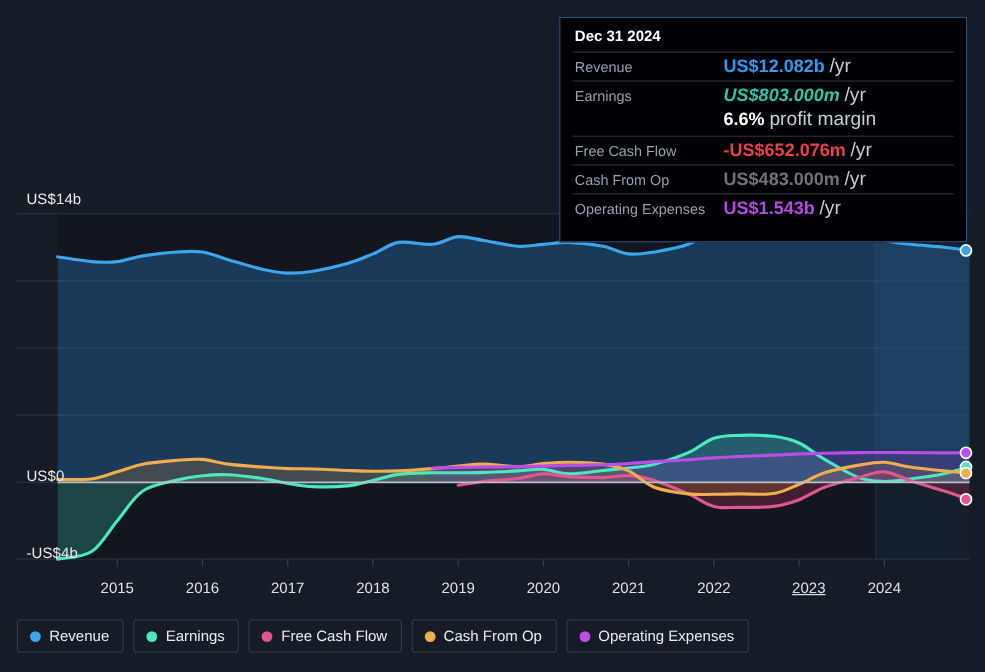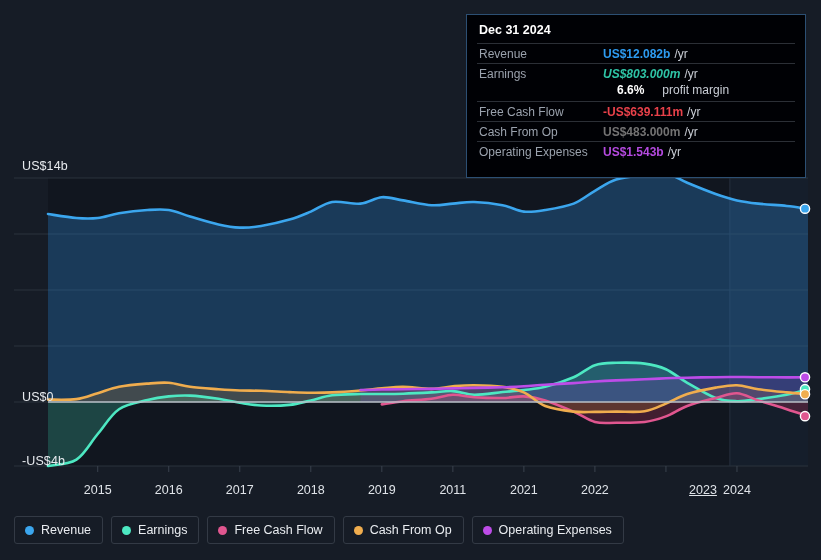--- a/index.html
+++ b/index.html
@@ -61,32 +61,32 @@
     min-height: 17px;
   }
   .tt-label {
     color: #9aa2ad;
     font-size: 12px;
     width: 124px;
     flex: 0 0 124px;
     white-space: nowrap;
   }
   .tt-val {
-    font-size: 12px;
+    font-size: 15px;
     font-weight: bold;
     white-space: nowrap;
   }
   .tt-unit {
     color: #c9ced6;
-    font-size: 12px;
+    font-size: 16px;
     font-weight: normal;
     margin-left: 4px;
     white-space: nowrap;
   }
-  .tt-row.sub { border-top: 0; padding-top: 0; padding-bottom: 4px; gap: 14px; }
+  .tt-row.sub { border-top: 0; padding-top: 0; padding-bottom: 4px; }
   .tt-row.sub .tt-label { visibility: hidden; }
 
   
   #legend {
     position: absolute;
     left: 14px; top: 516px;
     display: flex;
     gap: 8px;
   }
   .legend-item {
@@ -171,24 +171,24 @@
     <div class="y-label" id="y-top">US$14b</div>
     <div class="y-label" id="y-zero">US$0</div>
     <div class="y-label" id="y-bot">-US$4b</div>
 
     <div id="x-axis">
         <div class="x-label" style="left: 97.7196px;">2015</div>
         <div class="x-label" style="left: 168.748px;">2016</div>
         <div class="x-label" style="left: 239.776px;">2017</div>
         <div class="x-label" style="left: 310.804px;">2018</div>
         <div class="x-label" style="left: 381.832px;">2019</div>
-        <div class="x-label" style="left: 452.86px;">2011</div>
+        <div class="x-label" style="left: 452.86px;">2020</div>
         <div class="x-label" style="left: 523.888px;">2021</div>
         <div class="x-label" style="left: 594.916px;">2022</div>
-        <div class="x-label" style="left: 703px; text-decoration: underline;">2023</div>
+        <div class="x-label" style="left: 674px; text-decoration: underline;">2023</div>
         <div class="x-label" style="left: 736.972px; text-align: center;">2024</div>
       </div>
   </div>
 
   <div id="tooltip">
     <div id="tooltip-date">Dec 31 2024</div>
     <div id="tooltip-rows">
         <div class="tt-row">
           <span class="tt-label">Revenue</span>
           <span class="tt-val" style="color: rgb(45, 155, 240);">US$12.082b</span>
@@ -199,21 +199,21 @@
           <span class="tt-val" style="color: rgb(46, 196, 166); font-style: italic;">US$803.000m</span>
           <span class="tt-unit">/yr</span>
         </div>
         <div class="tt-row sub">
           <span class="tt-label">&nbsp;</span>
           <span class="tt-val" style="color: rgb(255, 255, 255);">6.6%</span>
           <span class="tt-unit">profit margin</span>
         </div>
         <div class="tt-row">
           <span class="tt-label">Free Cash Flow</span>
-          <span class="tt-val" style="color: rgb(232, 65, 74);">-US$639.111m</span>
+          <span class="tt-val" style="color: rgb(232, 65, 74);">-US$652.076m</span>
           <span class="tt-unit">/yr</span>
         </div>
         <div class="tt-row">
           <span class="tt-label">Cash From Op</span>
           <span class="tt-val" style="color: #737373;">US$483.000m</span>
           <span class="tt-unit">/yr</span>
         </div>
         <div class="tt-row">
           <span class="tt-label">Operating Expenses</span>
           <span class="tt-val" style="color: rgb(180, 74, 224);">US$1.543b</span>

